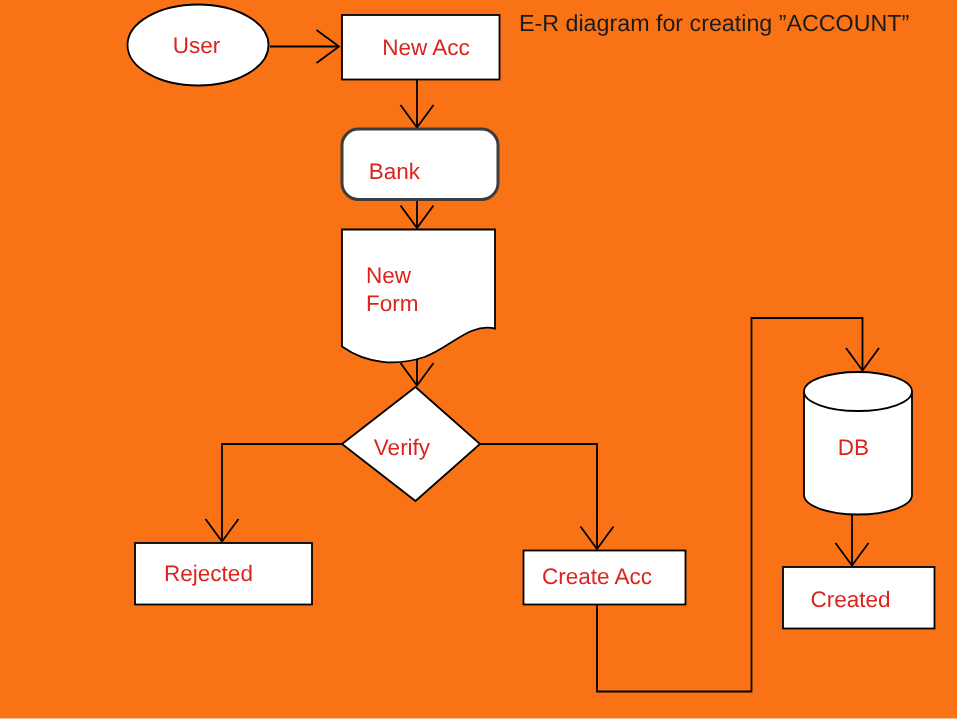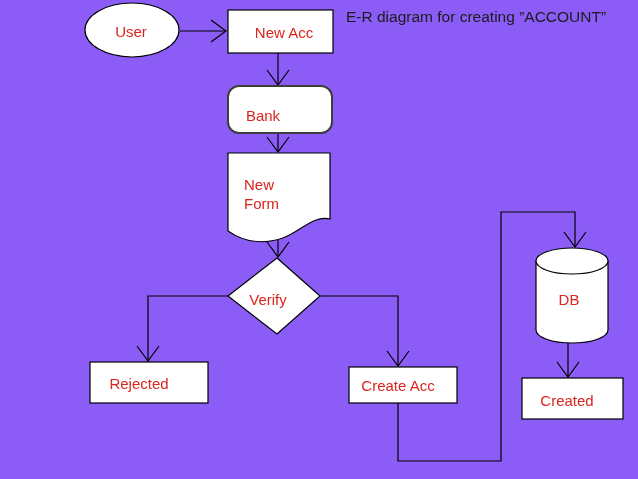--- a/index.html
+++ b/index.html
@@ -4,21 +4,21 @@
 <style>
   html, body {
     margin: 0;
     padding: 0;
     background: #ffffff;
   }
   .stage {
     position: relative;
     width: 638px;
     height: 479px;
-    background: #8b5cf6;
+    background: #f97316;
     overflow: hidden;
     font-family: "Liberation Sans", sans-serif;
   }
   svg.diagram {
     position: absolute;
     left: 0;
     top: 0;
     width: 638px;
     height: 479px;
   }

